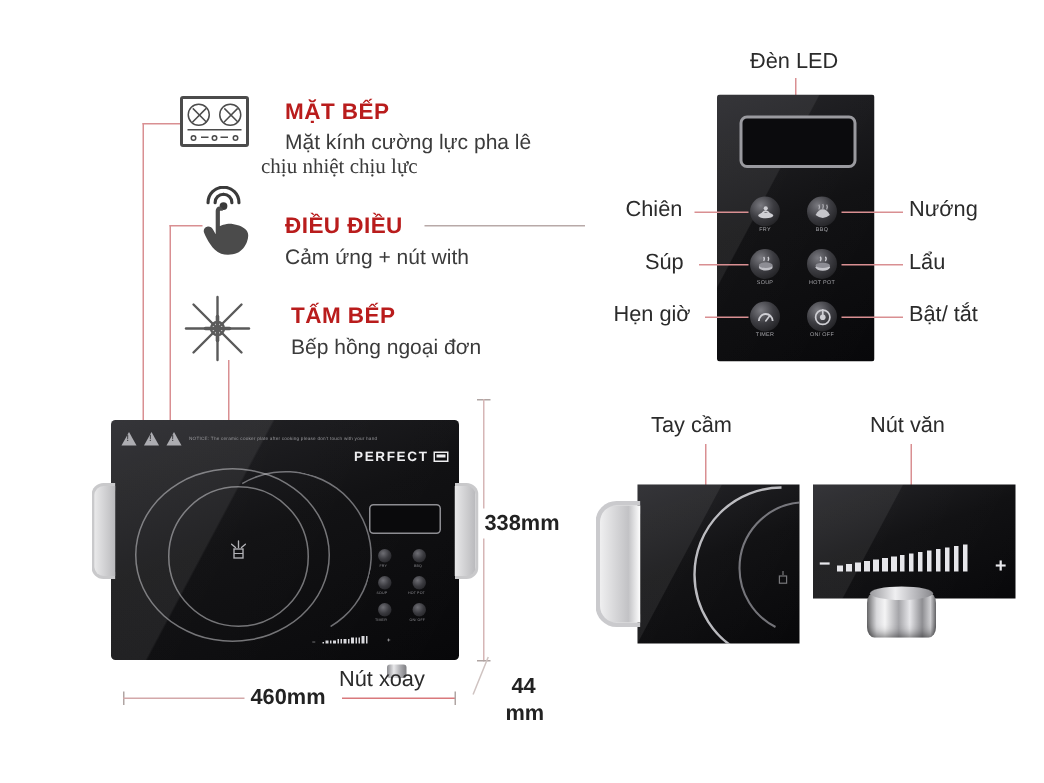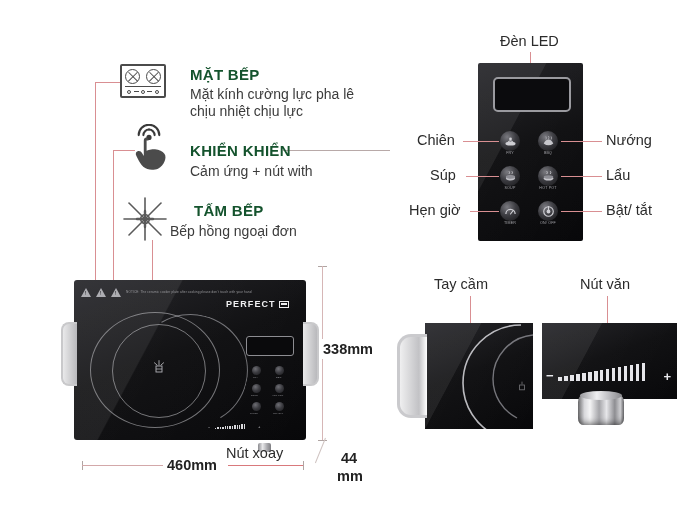--- a/index.html
+++ b/index.html
@@ -19,21 +19,21 @@
     overflow: hidden;
     background: #ffffff;
   }
   .abs { position: absolute; }
 
   
   .feat-title {
     font-size: 15px;
     font-weight: bold;
     letter-spacing: 0.3px;
-    color: #14532d;
+    color: #b91c1c;
     white-space: nowrap;
   }
   .feat-desc {
     font-size: 14px;
     color: #3b3b3b;
     line-height: 17px;
     white-space: nowrap;
   }
   .cap {
     font-size: 14.5px;
@@ -358,60 +358,60 @@
       <div class="knob-strip">
         <span class="knob-dot"></span>
         <span class="knob-dash"></span>
         <span class="knob-dot"></span>
         <span class="knob-dash"></span>
         <span class="knob-dot"></span>
       </div>
     </div>
     <div class="abs feat-title" style="left:70px; top:2px;">MẶT BẾP</div>
     <div class="abs feat-desc" style="left:70px; top:22px;">Mặt kính cường lực pha lê</div>
-    <div class="abs feat-desc" style="left:70px; top:39px;">chịu nhiệt chịu lực</div>
+    <div class="abs feat-desc" style="left:54px; top:39px;font-family:Liberation Serif, serif;">chịu nhiệt chịu lực</div>
   </div>
 
   <div class="abs" style="left:128px; top:124px; width:260px;">
     <div class="abs icon-touch" style="left:0px; top:0px;">
       <svg viewBox="0 0 42 46" width="42" height="46" aria-hidden="true">
         <path d="M21 5.5 a5.6 5.6 0 0 1 5.6 5.6" fill="none" stroke="#3a3a3a" stroke-width="2.1" stroke-linecap="round"></path>
         <path d="M21 5.5 a5.6 5.6 0 0 0 -5.6 5.6" fill="none" stroke="#3a3a3a" stroke-width="2.1" stroke-linecap="round"></path>
         <path d="M21 0.8 a10.3 10.3 0 0 1 10.3 10.3" fill="none" stroke="#3a3a3a" stroke-width="2.1" stroke-linecap="round"></path>
         <path d="M21 0.8 a10.3 10.3 0 0 0 -10.3 10.3" fill="none" stroke="#3a3a3a" stroke-width="2.1" stroke-linecap="round"></path>
         <circle cx="21" cy="13.4" r="2.6" fill="#3a3a3a"></circle>
         <path d="M18.6 16.5 v10.2 c0 0 4.6 -1.9 8.4 -1.4 c4.2 0.6 7.6 2.1 9.4 4.4
                  c1.5 1.9 1.3 4.9 0.2 7.6 c-1.2 3 -3.4 6 -6.6 7.4 c-3 1.3 -7.4 1.6 -10.6 0.4
                  c-3.2 -1.2 -5.4 -3.4 -7.2 -6.2 c-1.6 -2.5 -3.4 -5.6 -4.2 -7.9
                  c-0.6 -1.8 0.4 -3.5 2.1 -3.9 c1.7 -0.4 3.1 0.5 3.9 1.9 l1.8 3.1 V16.5
                  c0 -1.6 1.2 -2.9 2.4 -2.9 c1.2 0 2.4 1.3 2.4 2.9 z" fill="#4b4b4b"></path>
       </svg>
     </div>
-    <div class="abs feat-title" style="left:62px; top:18px;">KHIỂN KHIỂN</div>
+    <div class="abs feat-title" style="left:62px; top:18px;">ĐIỀU ĐIỀU</div>
     <div class="abs feat-desc" style="left:62px; top:39px;">Cảm ứng + nút with</div>
   </div>
 
   <div class="abs" style="left:122px; top:196px; width:260px;">
     <div class="abs icon-ir" style="left:0px; top:0px;">
       <svg viewBox="0 0 46 46" width="46" height="46" aria-hidden="true">
         <g stroke="#5a5a5a" stroke-width="1.6" stroke-linecap="round">
           <line x1="23" y1="2" x2="23" y2="44"></line>
           <line x1="2" y1="23" x2="44" y2="23"></line>
           <line x1="7" y1="7" x2="39" y2="39"></line>
           <line x1="39" y1="7" x2="7" y2="39"></line>
         </g>
         <g stroke="#5a5a5a" stroke-width="2.4" stroke-linecap="round">
           <line x1="23" y1="15" x2="23" y2="31"></line>
           <line x1="15" y1="23" x2="31" y2="23"></line>
         </g>
         <circle cx="23" cy="23" r="4.3" fill="none" stroke="#5a5a5a" stroke-width="1.7"></circle>
       </svg>
     </div>
     <div class="abs feat-title" style="left:72px; top:6px;">TẤM BẾP</div>
-    <div class="abs feat-desc" style="left:48px; top:27px;">Bếp hồng ngoại đơn</div>
+    <div class="abs feat-desc" style="left:72px; top:27px;">Bếp hồng ngoại đơn</div>
   </div>
 
   <div class="abs cap" style="left:500px; top:33px;">Đèn LED</div>
   <div class="abs lead-v" style="left:530px; top:52px; height:53px;"></div>
 
   <div class="abs glass" id="panel">
     <div id="panel-led"></div>
 
     <div class="pbtn" style="left:22px; top:68px;">
       <svg viewBox="0 0 18 18" width="13" height="13" aria-hidden="true">
@@ -484,21 +484,21 @@
     <div class="stove-handle" id="handle-left"></div>
     <div class="stove-handle" id="handle-right"></div>
 
     <div class="abs" style="left:7px; top:8px; display:flex; align-items:center; gap:5px;">
       <span class="warn-tri"></span>
       <span class="warn-tri"></span>
       <span class="warn-tri"></span>
       <span class="fineprint">NOTICE: The ceramic cooker plate after cooking please don't touch with your hand</span>
     </div>
 
-    <div class="abs brand" style="left:152px; top:19px;">
+    <div class="abs brand" style="left:162px; top:19px;">
       <span>PERFECT</span>
       <span class="brand-mark"></span>
     </div>
 
     <div class="hob-ring" style="left:16px; top:32px; width:128px; height:114px;"></div>
     <div class="hob-ring" style="left:38px; top:44px; width:92px; height:92px;"></div>
     <div class="hob-ring" style="left:60px; top:34px; width:112px; height:110px; border-color:transparent; border-top-color:rgba(210,210,215,0.5); border-right-color:rgba(210,210,215,0.5); transform:rotate(14deg);"></div>
 
     <div class="center-mark" style="left:79px; top:80px;">
       <svg viewBox="0 0 12 14" width="12" height="14" aria-hidden="true">

